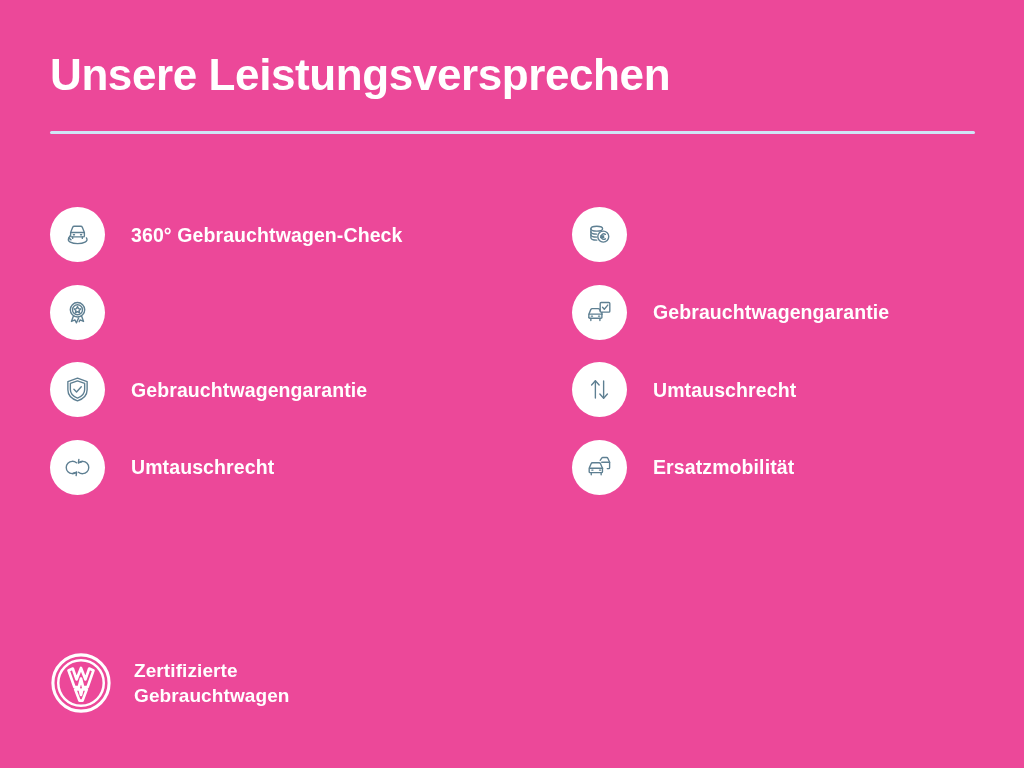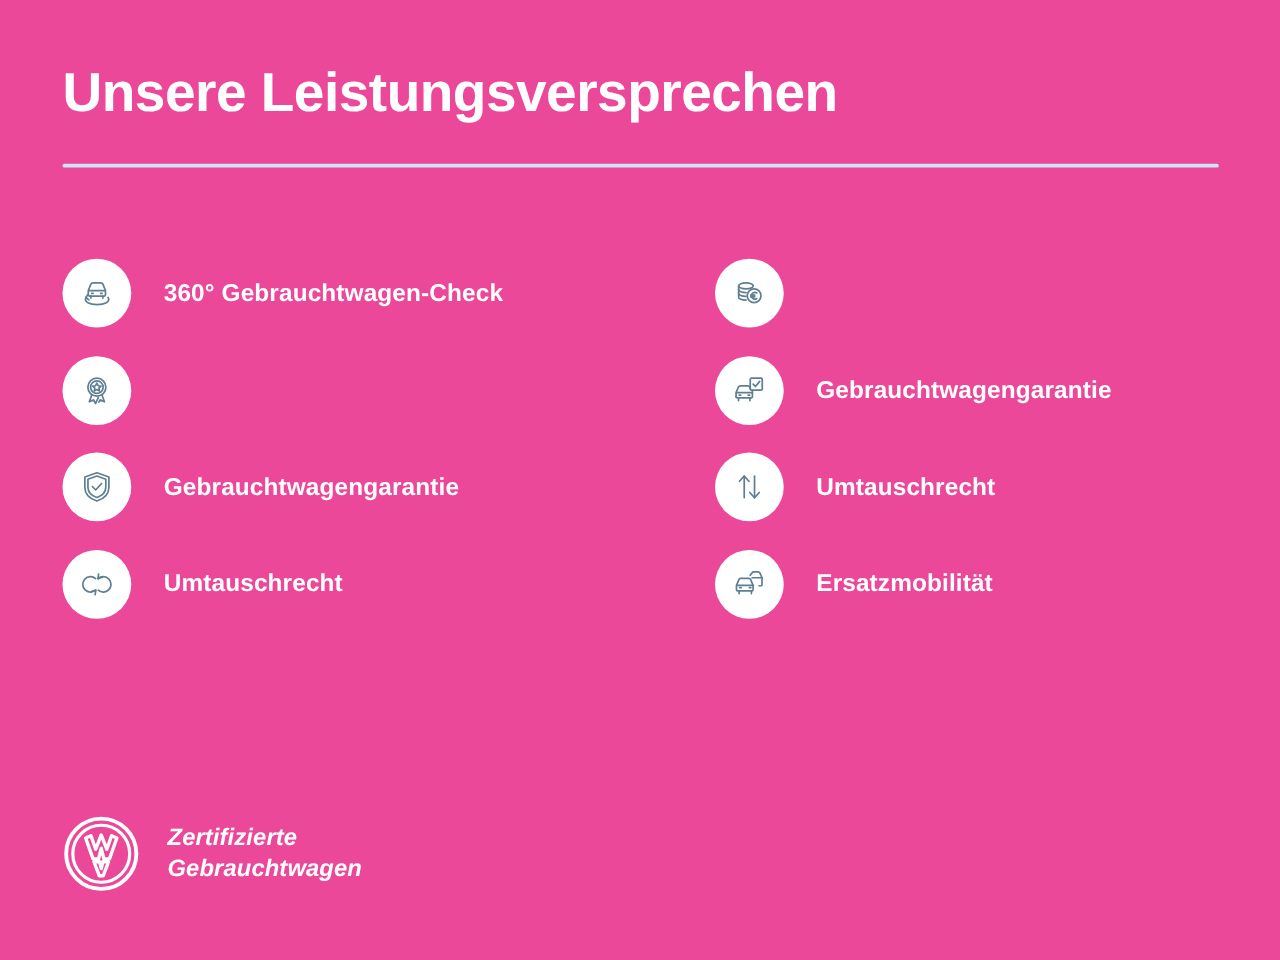--- a/index.html
+++ b/index.html
@@ -100,21 +100,20 @@
     white-space: nowrap;
   }
 
   
   .brand {
     position: absolute;
     left: 50px;
     top: 652px;
     display: flex;
     align-items: center;
-    font-style: italic;
   }
 
   .brand-logo {
     width: 62px;
     height: 62px;
     min-width: 62px;
   }
 
   .brand-logo svg { display: block; width: 62px; height: 62px; }
 

